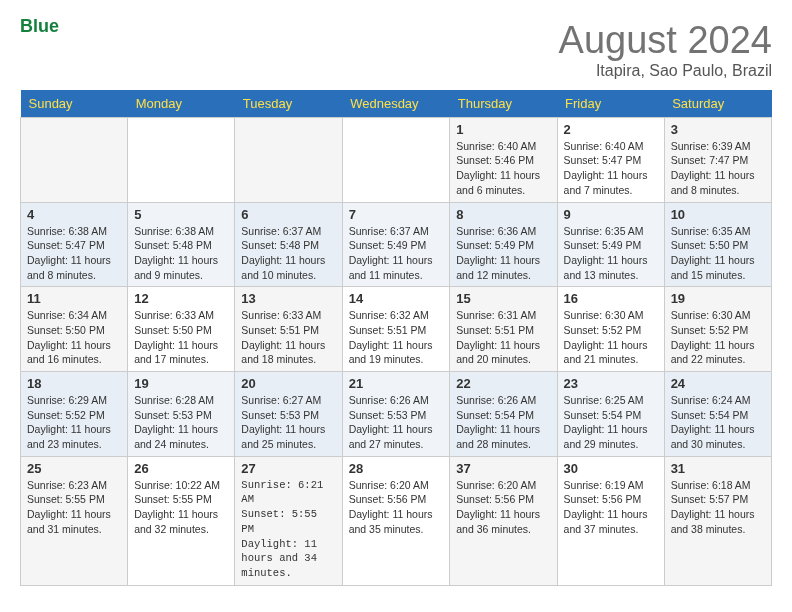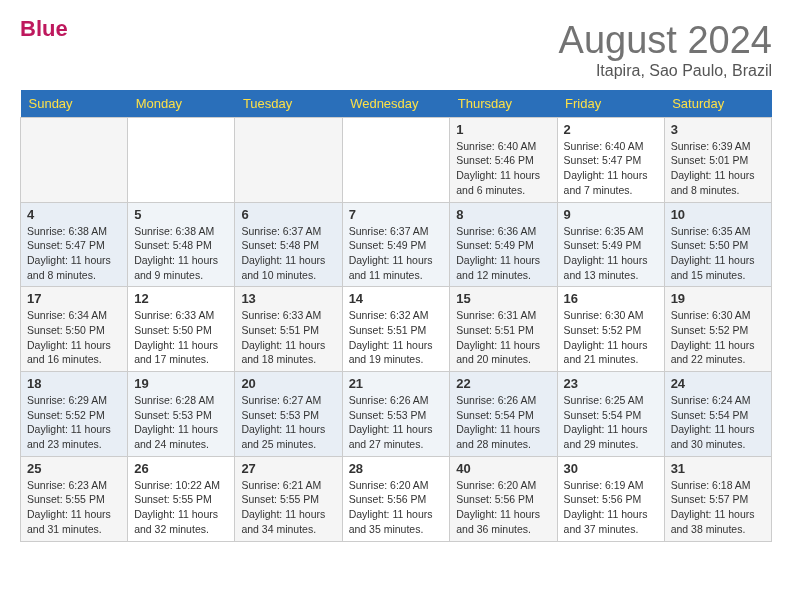--- a/index.html
+++ b/index.html
@@ -96,21 +96,21 @@
     tr.row-even td:nth-child(even) { background-color: #f0f4f8; }
     tr.row-odd td:nth-child(odd) { background-color: #f5f5f5; }
     tr.row-odd td:nth-child(even) { background-color: #ffffff; }
   </style>
 </head>
 <body>
 
 <div class="header">
   <div class="logo">
     <div>
-      <div style="font-size:22px;font-weight:bold;color:#be185d;margin-top:-4px;">Blue</div>
+      <div style="font-size:18px;font-weight:bold;color:#15803d;margin-top:-4px;">Blue</div>
     </div>
   </div>
   <div class="title-block">
     <div class="month-title">August 2024</div>
     <div class="location">Itapira, Sao Paulo, Brazil</div>
   </div>
 </div>
 
 <table>
   <thead>
@@ -138,21 +138,21 @@
         </td>
         <td>
           <span class="day-number">2</span>
           <div class="day-info" style="white-space: pre-line;">Sunrise: 6:40 AM
 Sunset: 5:47 PM
 Daylight: 11 hours and 7 minutes.</div>
         </td>
         <td>
           <span class="day-number">3</span>
           <div class="day-info" style="white-space: pre-line;">Sunrise: 6:39 AM
-Sunset: 5:01 PM
+Sunset: 7:47 PM
 Daylight: 11 hours and 8 minutes.</div>
         </td>
       </tr>
       <tr class="row-even">
         <td>
           <span class="day-number">4</span>
           <div class="day-info" style="white-space: pre-line;">Sunrise: 6:38 AM
 Sunset: 5:47 PM
 Daylight: 11 hours and 8 minutes.</div>
         </td>
@@ -188,21 +188,21 @@
         </td>
         <td>
           <span class="day-number">10</span>
           <div class="day-info" style="white-space: pre-line;">Sunrise: 6:35 AM
 Sunset: 5:50 PM
 Daylight: 11 hours and 15 minutes.</div>
         </td>
       </tr>
       <tr class="row-odd">
         <td>
-          <span class="day-number">17</span>
+          <span class="day-number">11</span>
           <div class="day-info" style="white-space: pre-line;">Sunrise: 6:34 AM
 Sunset: 5:50 PM
 Daylight: 11 hours and 16 minutes.</div>
         </td>
         <td>
           <span class="day-number">12</span>
           <div class="day-info" style="white-space: pre-line;">Sunrise: 6:33 AM
 Sunset: 5:50 PM
 Daylight: 11 hours and 17 minutes.</div>
         </td>
@@ -289,32 +289,32 @@
 Daylight: 11 hours and 31 minutes.</div>
         </td>
         <td>
           <span class="day-number">26</span>
           <div class="day-info" style="white-space: pre-line;">Sunrise: 10:22 AM
 Sunset: 5:55 PM
 Daylight: 11 hours and 32 minutes.</div>
         </td>
         <td>
           <span class="day-number">27</span>
-          <div class="day-info" style="white-space: pre-line;">Sunrise: 6:21 AM
+          <div class="day-info" style="white-space: pre-line; font-family: Liberation Mono, monospace;">Sunrise: 6:21 AM
 Sunset: 5:55 PM
 Daylight: 11 hours and 34 minutes.</div>
         </td>
         <td>
           <span class="day-number">28</span>
           <div class="day-info" style="white-space: pre-line;">Sunrise: 6:20 AM
 Sunset: 5:56 PM
 Daylight: 11 hours and 35 minutes.</div>
         </td>
         <td>
-          <span class="day-number">40</span>
+          <span class="day-number">37</span>
           <div class="day-info" style="white-space: pre-line;">Sunrise: 6:20 AM
 Sunset: 5:56 PM
 Daylight: 11 hours and 36 minutes.</div>
         </td>
         <td>
           <span class="day-number">30</span>
           <div class="day-info" style="white-space: pre-line;">Sunrise: 6:19 AM
 Sunset: 5:56 PM
 Daylight: 11 hours and 37 minutes.</div>
         </td>

